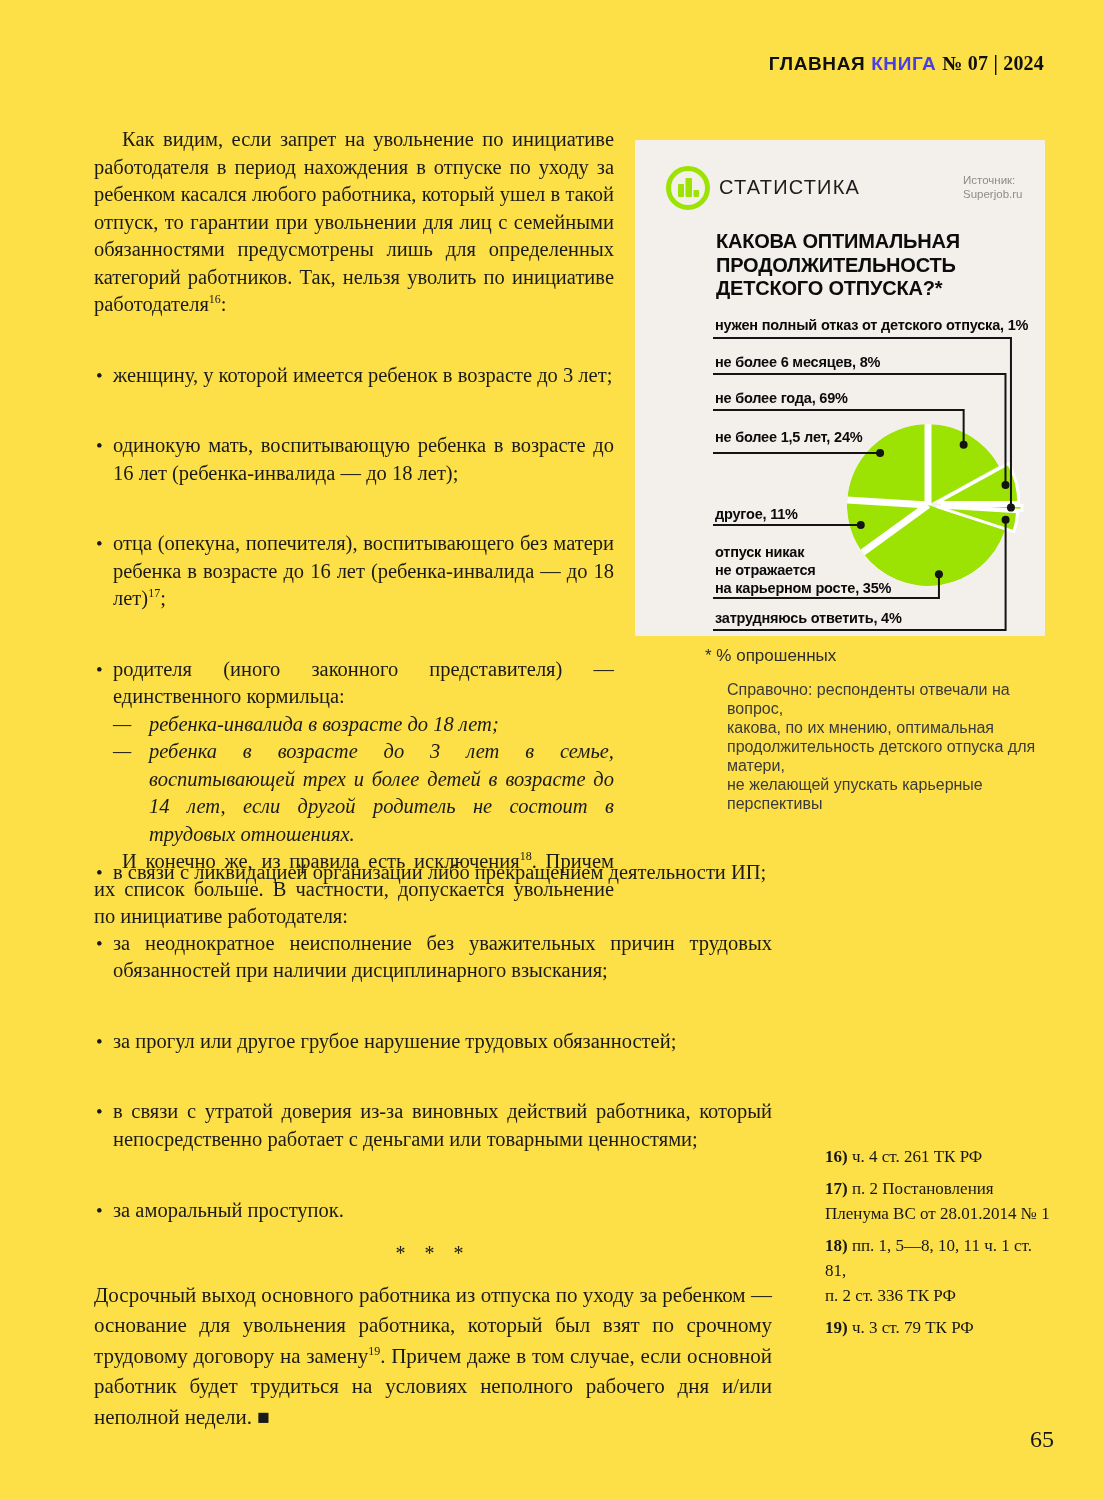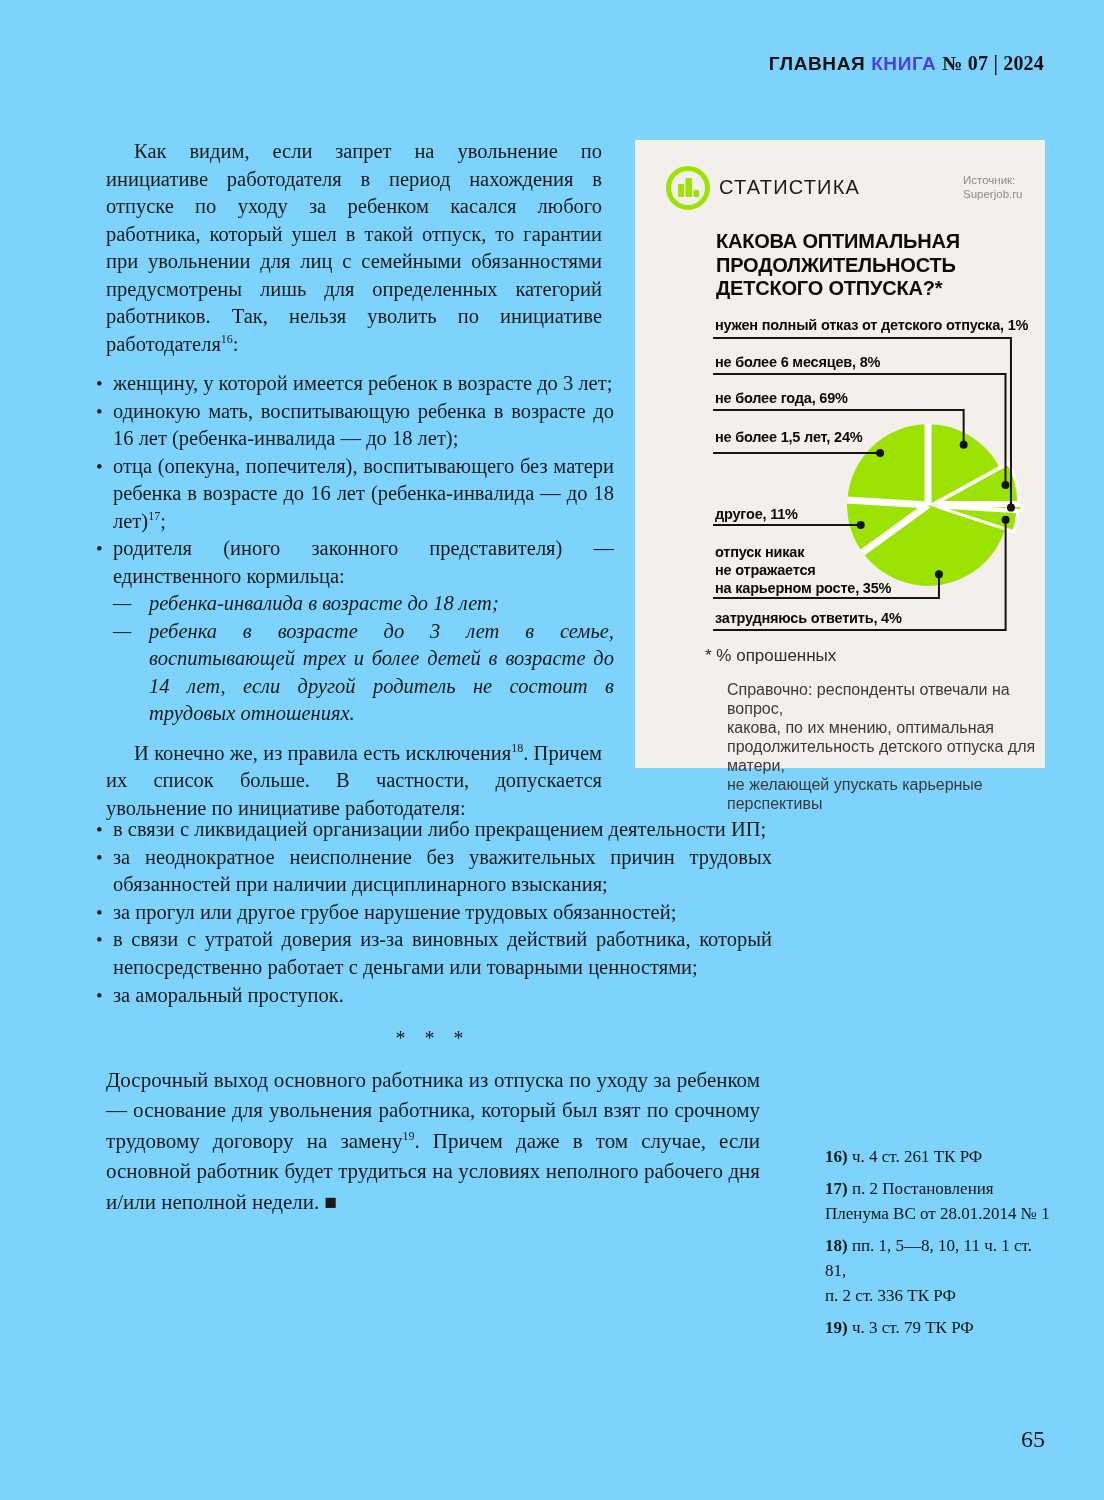--- a/index.html
+++ b/index.html
@@ -1,51 +1,51 @@
 <!DOCTYPE html>
 <html><head>
 <meta charset="utf-8">
 <style>
   html,body{margin:0;padding:0;background:#ffffff;}
-  .page{position:relative;width:1104px;height:1500px;background:#7dd3fc;
+  .page{position:relative;width:1104px;height:1500px;background:#fde047;
         font-family:"Liberation Serif", serif;color:#1a1a1a;overflow:hidden;}
 
   
   .hdr{position:absolute;top:52px;right:60px;font-family:"Liberation Sans",sans-serif;
        font-weight:bold;font-size:19px;letter-spacing:.6px;color:#101010;white-space:nowrap;}
   .hdr .accent{color:#4a3fe3;}
   .hdr .issue{font-family:"Liberation Serif",serif;font-size:20px;letter-spacing:.2px;}
 
   
   .col-left{position:absolute;left:94px;top:126px;width:520px;
             font-size:20.5px;line-height:27.5px;text-align:justify;}
   .col-wide{position:absolute;left:94px;top:816px;width:678px;
             font-size:20.5px;line-height:27.6px;text-align:justify;}
-  p{margin:12px;}
+  p{margin:0;}
   p.indent{text-indent:28px;}
   sup{font-size:12px;line-height:0;vertical-align:super;}
   ul.bullets{list-style:none;margin:0;padding:0;}
-  ul.bullets>li{position:relative;padding-left:19px;}
+  ul.bullets>li{position:relative;padding-left:19px;margin-top:43px;}
   ul.bullets>li::before{content:"\2022";position:absolute;left:2px;top:0;font-size:19px;}
   ul.dash{list-style:none;margin:0;padding:0;font-style:italic;}
   ul.dash>li{position:relative;padding-left:36px;}
   ul.dash>li::before{content:"\2014";position:absolute;left:0;top:0;}
   .sep{text-align:center;font-size:20px;letter-spacing:7px;margin:16px 0 12px;}
   p.closing{font-size:21px;line-height:30.5px;}
 
   
   .footnotes{position:absolute;left:825px;top:1144px;width:232px;
              font-size:17px;line-height:25px;color:#161616;}
   .fn{margin-bottom:7px;white-space:pre-line;}
   .fn .fn-num{font-weight:bold;}
 
-  .page-num{position:absolute;top:1426px;right:59px;font-size:24px;color:#161616;}
+  .page-num{position:absolute;top:1426px;right:50px;font-size:24px;color:#161616;}
 
   
-  .stats-box{position:absolute;left:635px;top:140px;width:410px;height:628px;
+  .stats-box{position:absolute;left:635px;top:140px;width:410px;height:496px;
              background:#f3efeb;font-family:"Liberation Sans",sans-serif;color:#101010;}
   .stat-icon{position:absolute;left:30px;top:25px;width:46px;height:46px;}
   .kicker{position:absolute;left:84px;top:36px;font-size:20px;letter-spacing:1.2px;color:#1c1c1c;}
   .source{position:absolute;left:328px;top:33px;font-size:11.5px;line-height:14px;color:#8f8b88;}
   .stats-title{position:absolute;left:81px;top:90px;font-weight:bold;font-size:20px;
                line-height:23.5px;letter-spacing:-0.2px;color:#0c0c0c;}
   #chart-layer{position:absolute;left:0;top:0;width:410px;height:636px;}
   #chart-svg{position:absolute;left:0;top:0;}
   .slice-label{position:absolute;font-weight:bold;font-size:14.5px;line-height:18px;
                letter-spacing:-0.2px;white-space:pre;color:#0a0a0a;}

